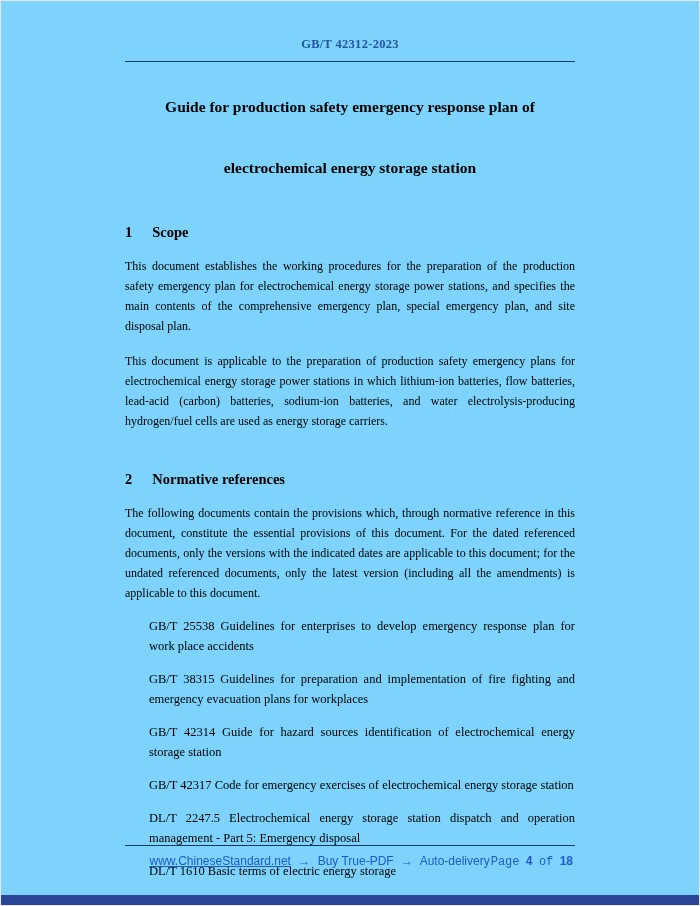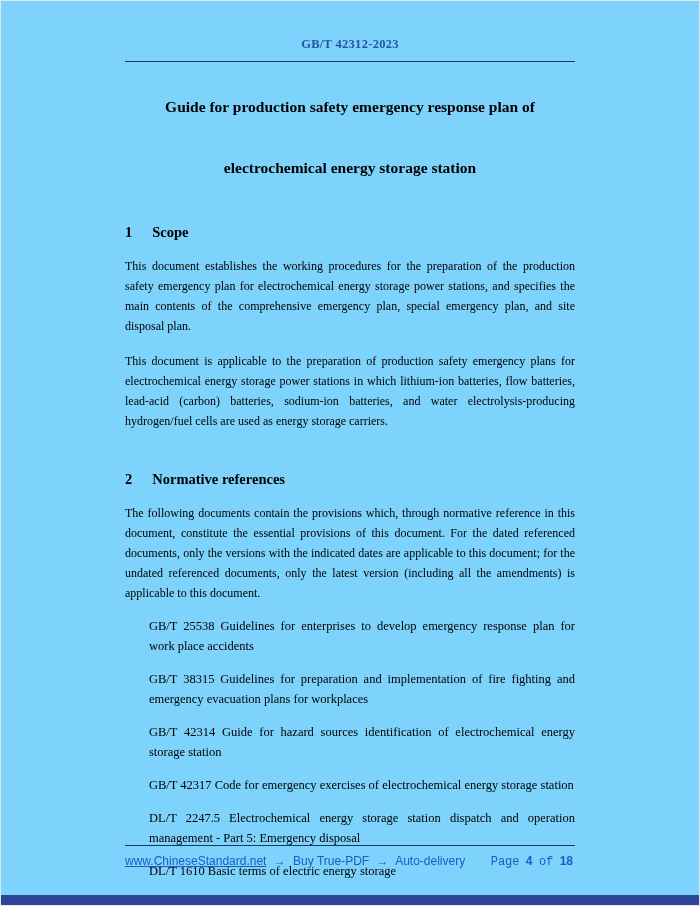--- a/index.html
+++ b/index.html
@@ -66,21 +66,21 @@
     right: 124px;
     bottom: 36px;
   }
   .footer-rule {
     border: none;
     border-top: 1.4px solid #17365D;
     margin: 0 0 8px 0;
   }
   .footer-row {
     display: flex;
-    justify-content: space-between;
+    justify-content: flex-end;
     align-items: baseline;
     font-family: "Liberation Sans", sans-serif;
     font-size: 12px;
     color: #1F5BC4;
   }
   .footer-left .site {
     color: #1F5BC4;
     text-decoration: underline;
     cursor: pointer;
   }

